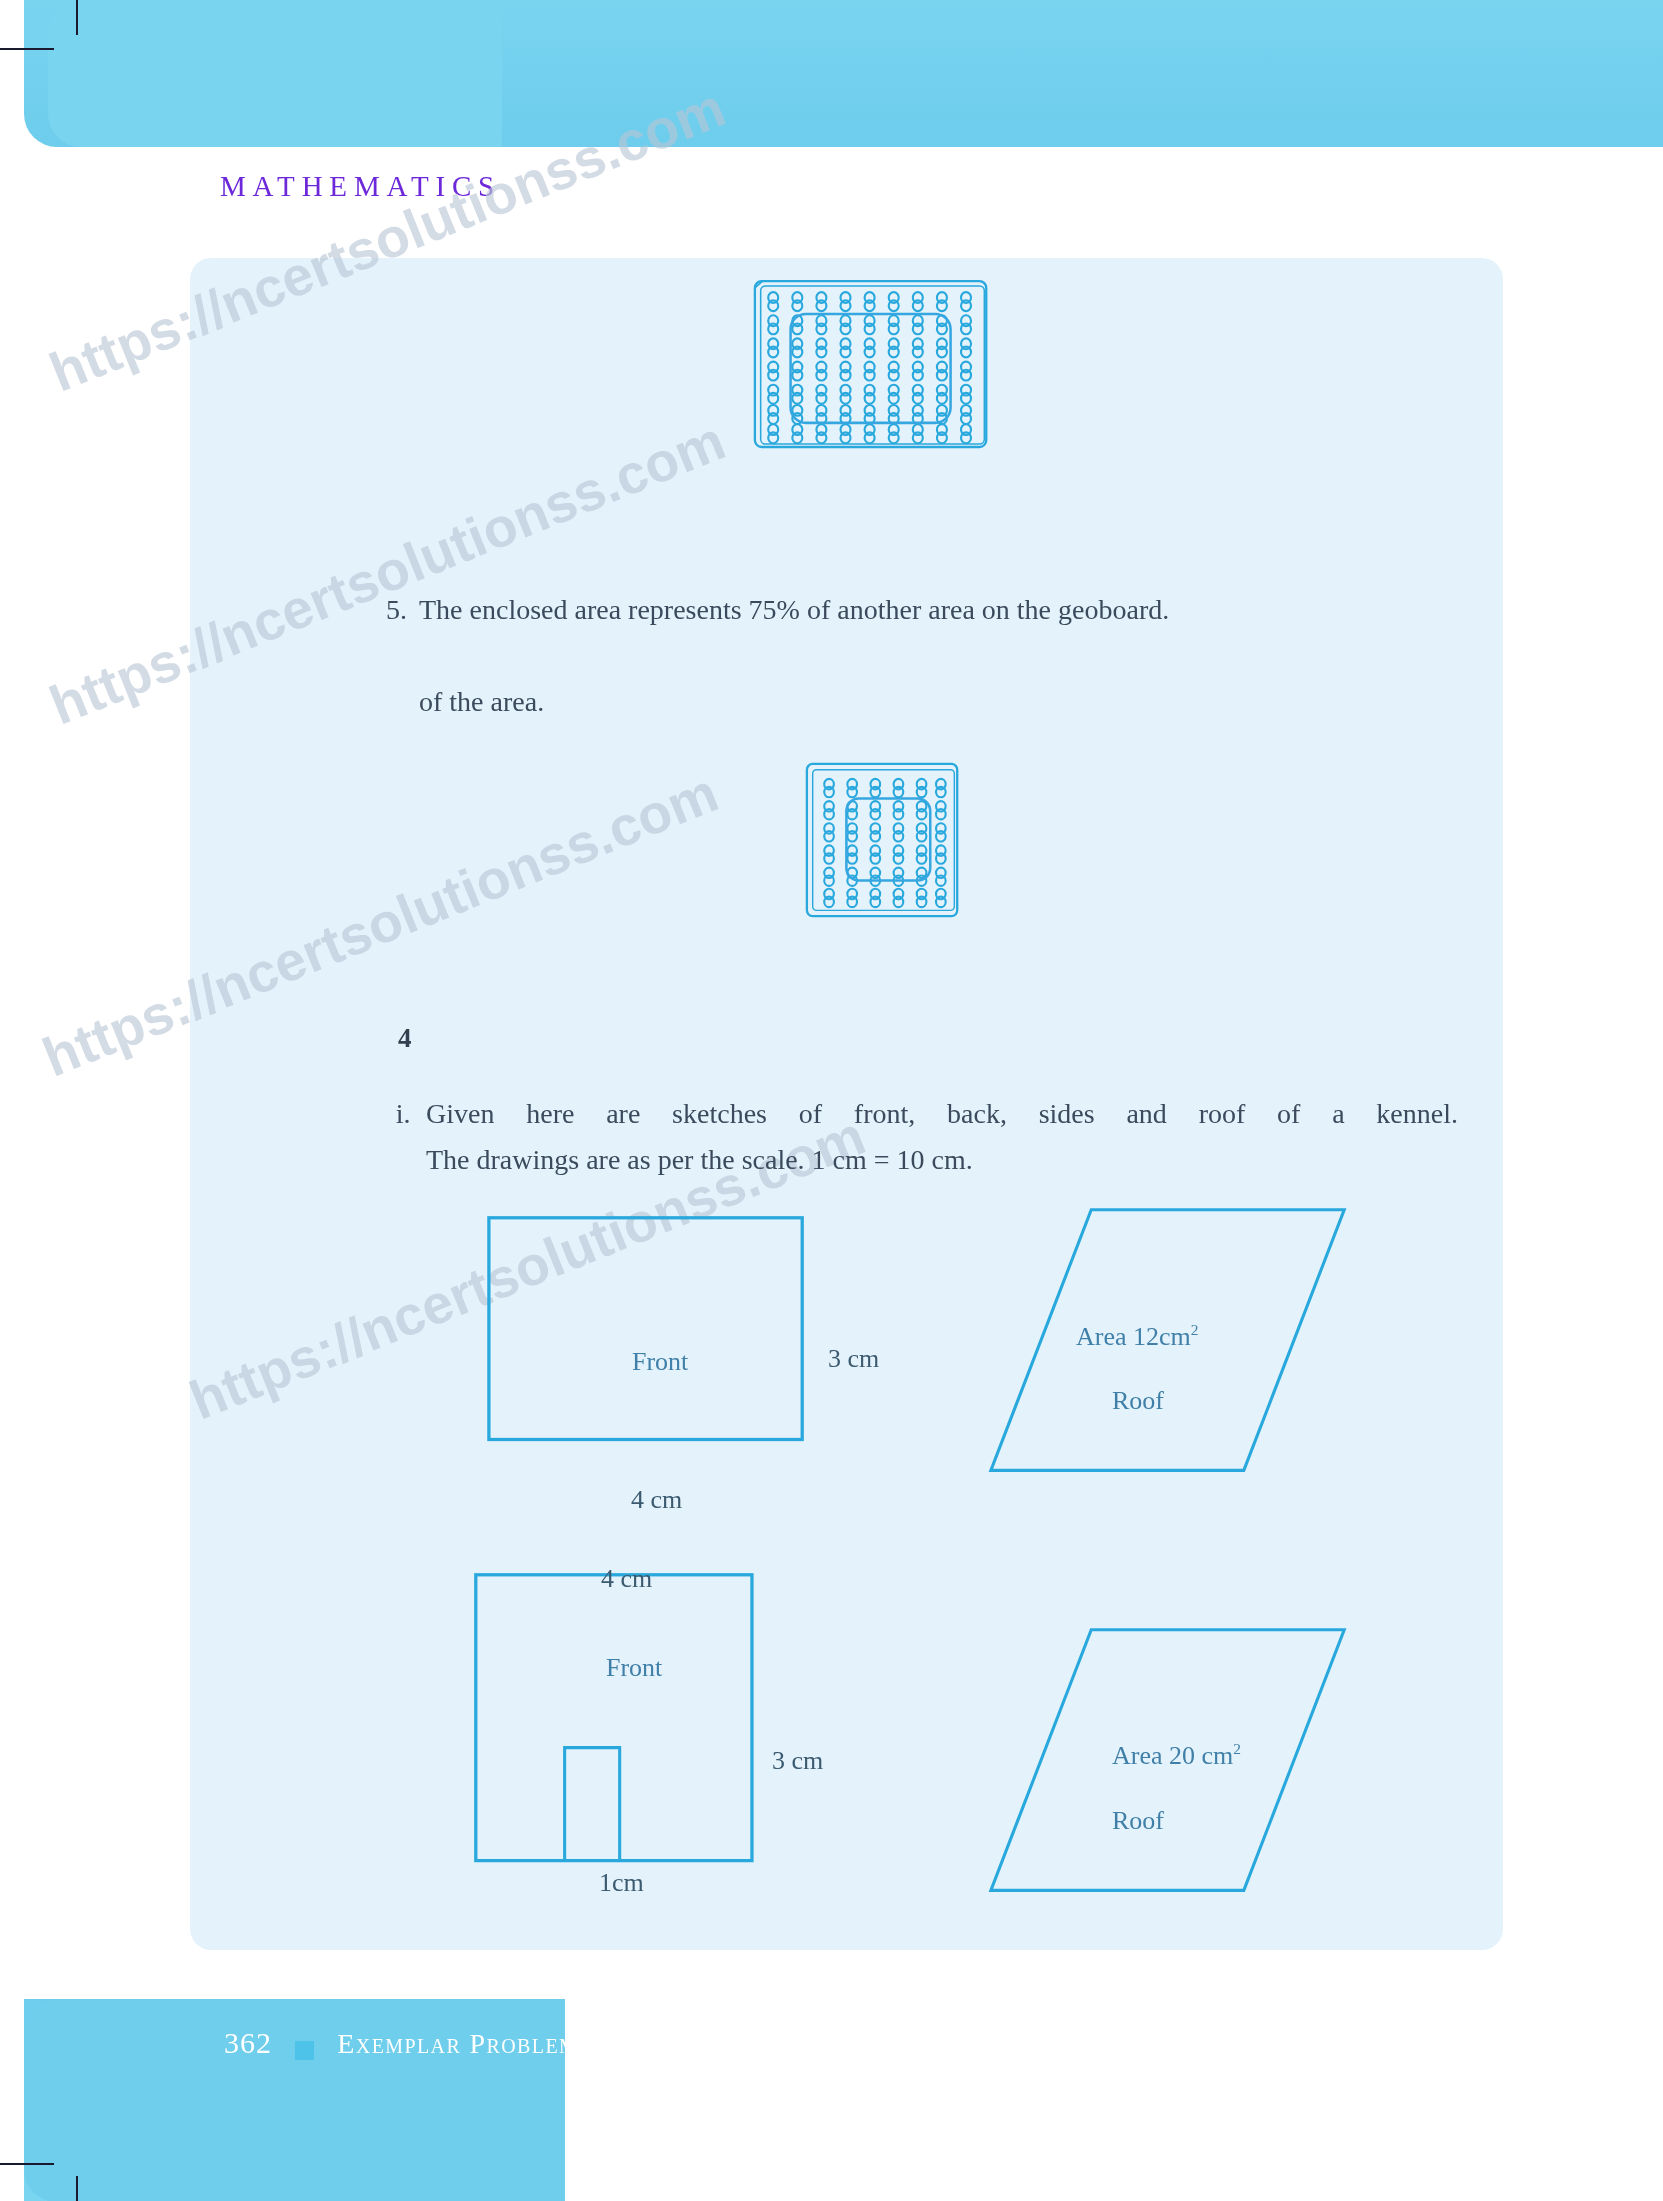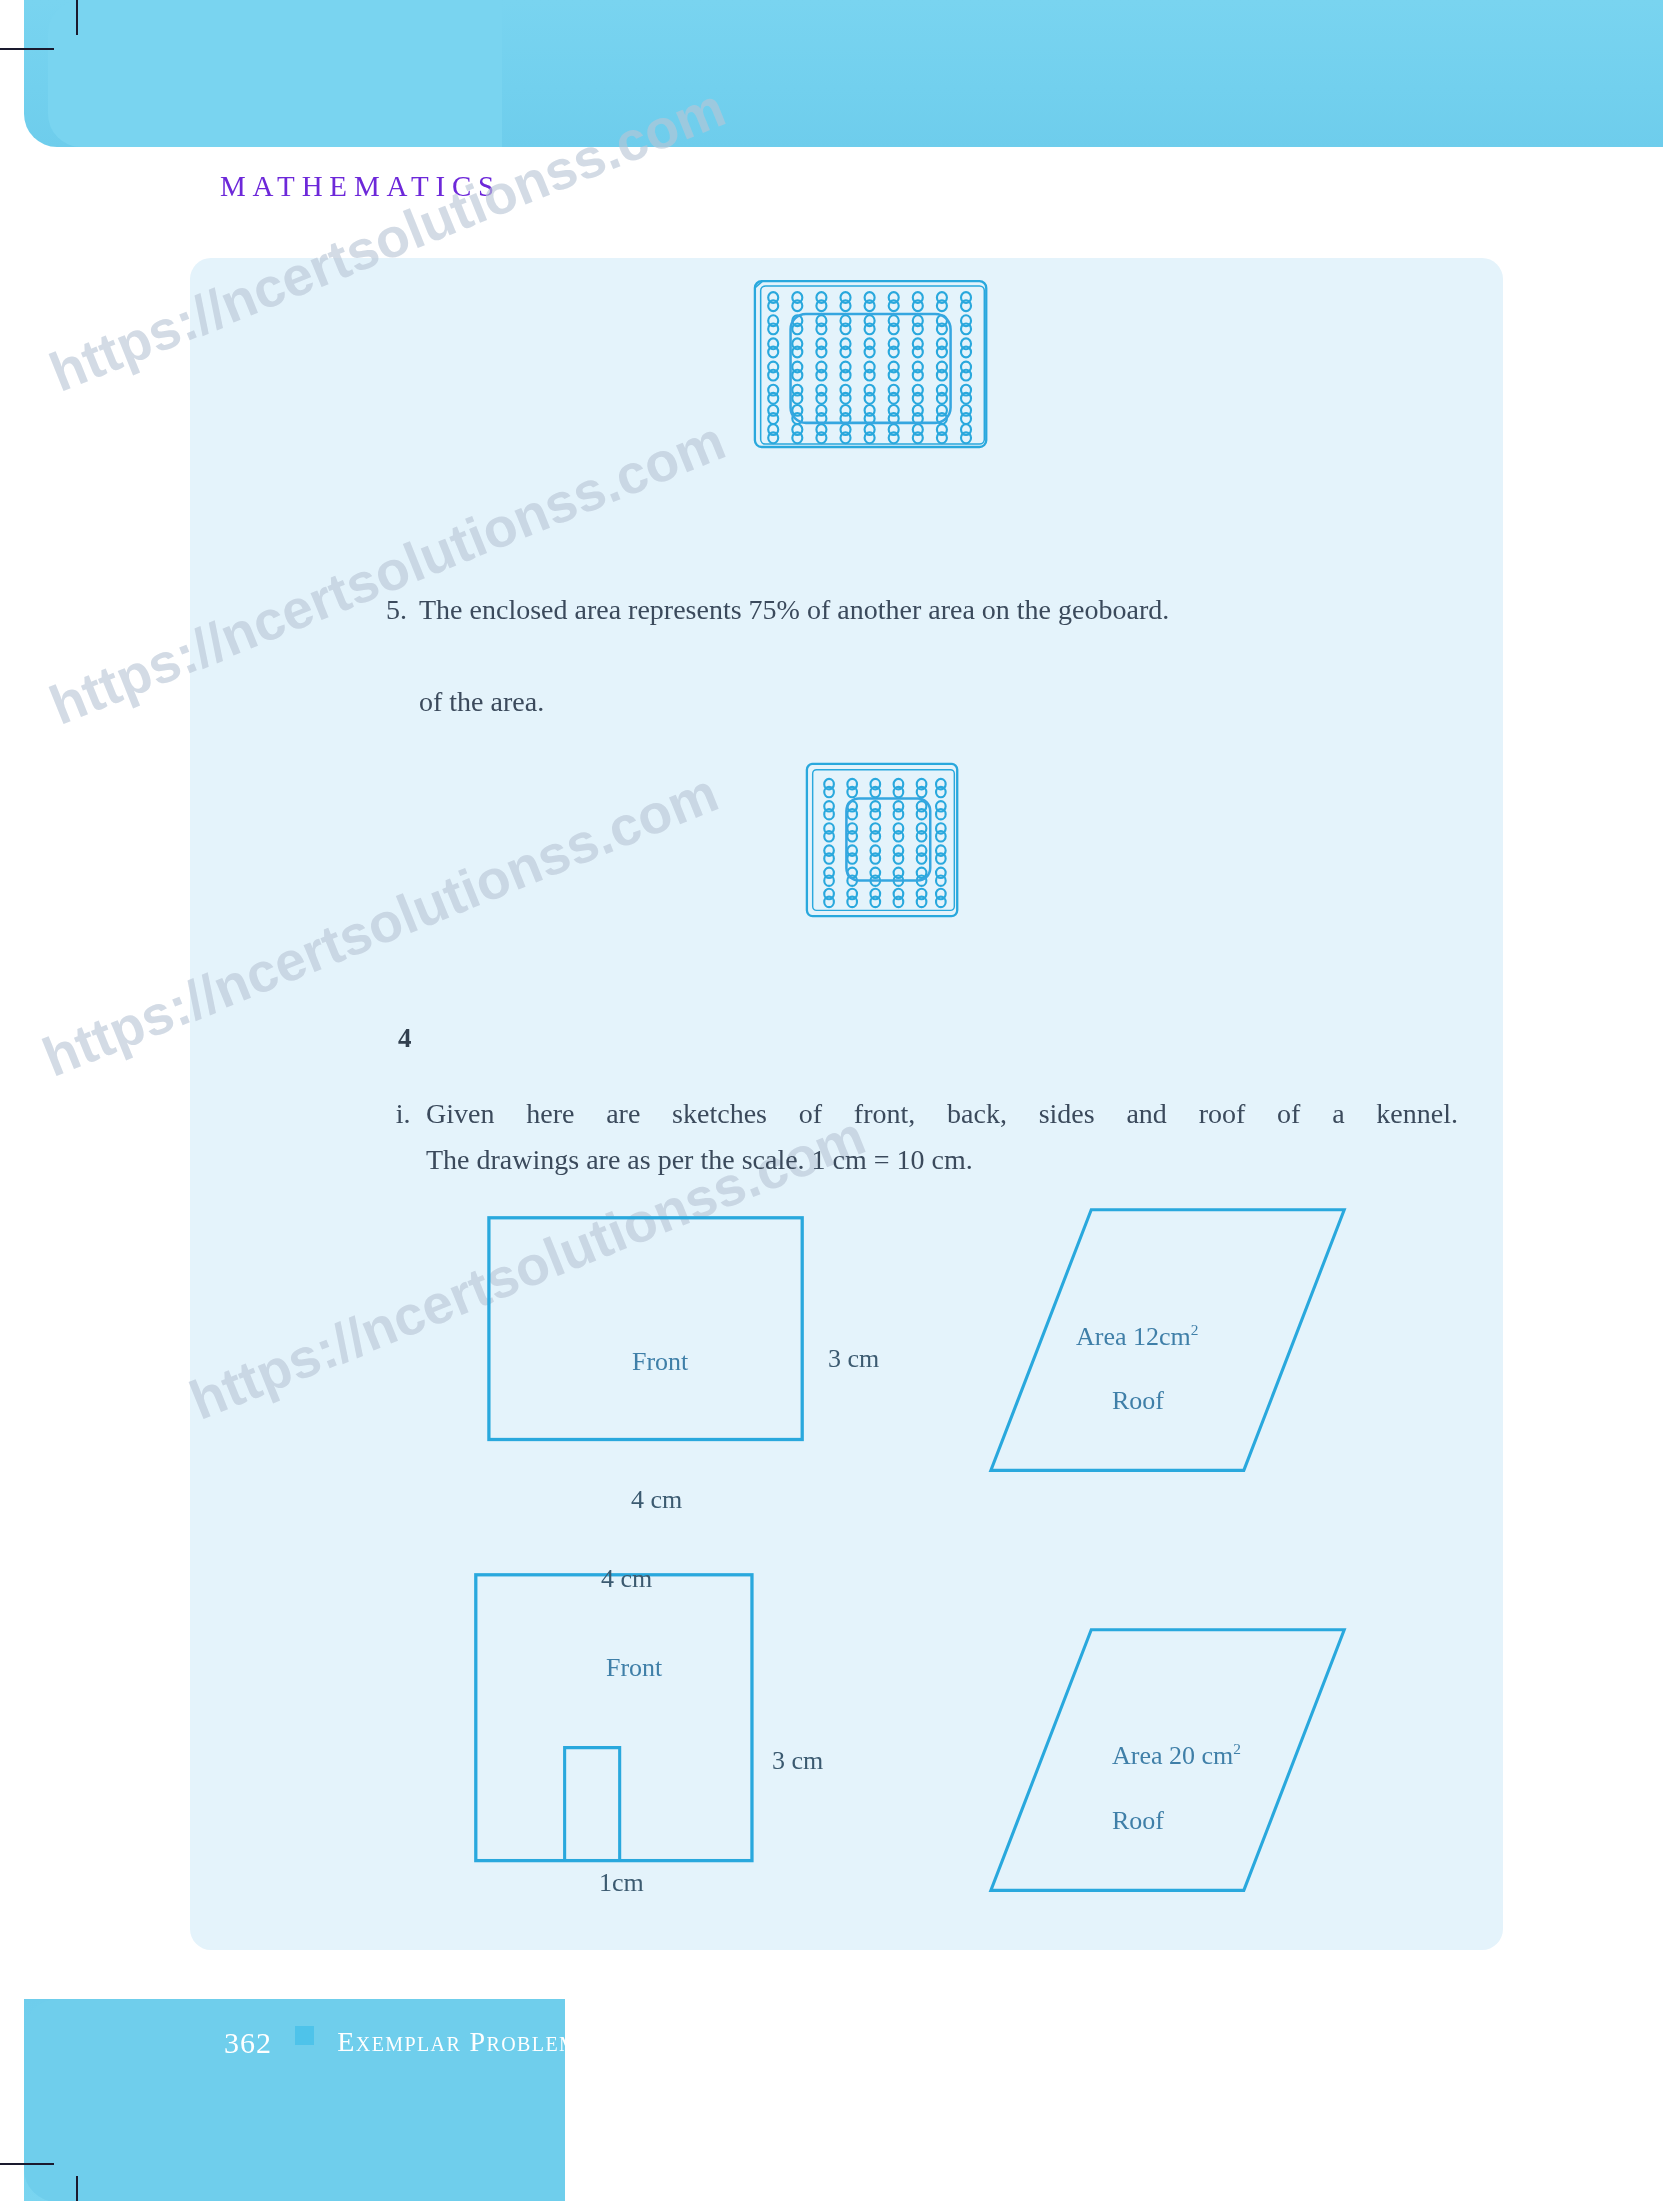--- a/index.html
+++ b/index.html
@@ -218,21 +218,21 @@
     height: 203px;
     background: #ffffff;
     z-index: 6;
   }
   .footer-inner {
     position: absolute;
     left: 224px;
     top: 2026px;
     z-index: 8;
     display: flex;
-    align-items: flex-start;
+    align-items: flex-end;
     gap: 23px;
     color: #ffffff;
   }
   .footer-page {
     font-family: "Liberation Serif", serif;
     font-size: 30px;
     color: #ffffff;
     letter-spacing: 1px;
   }
   .footer-sq {

